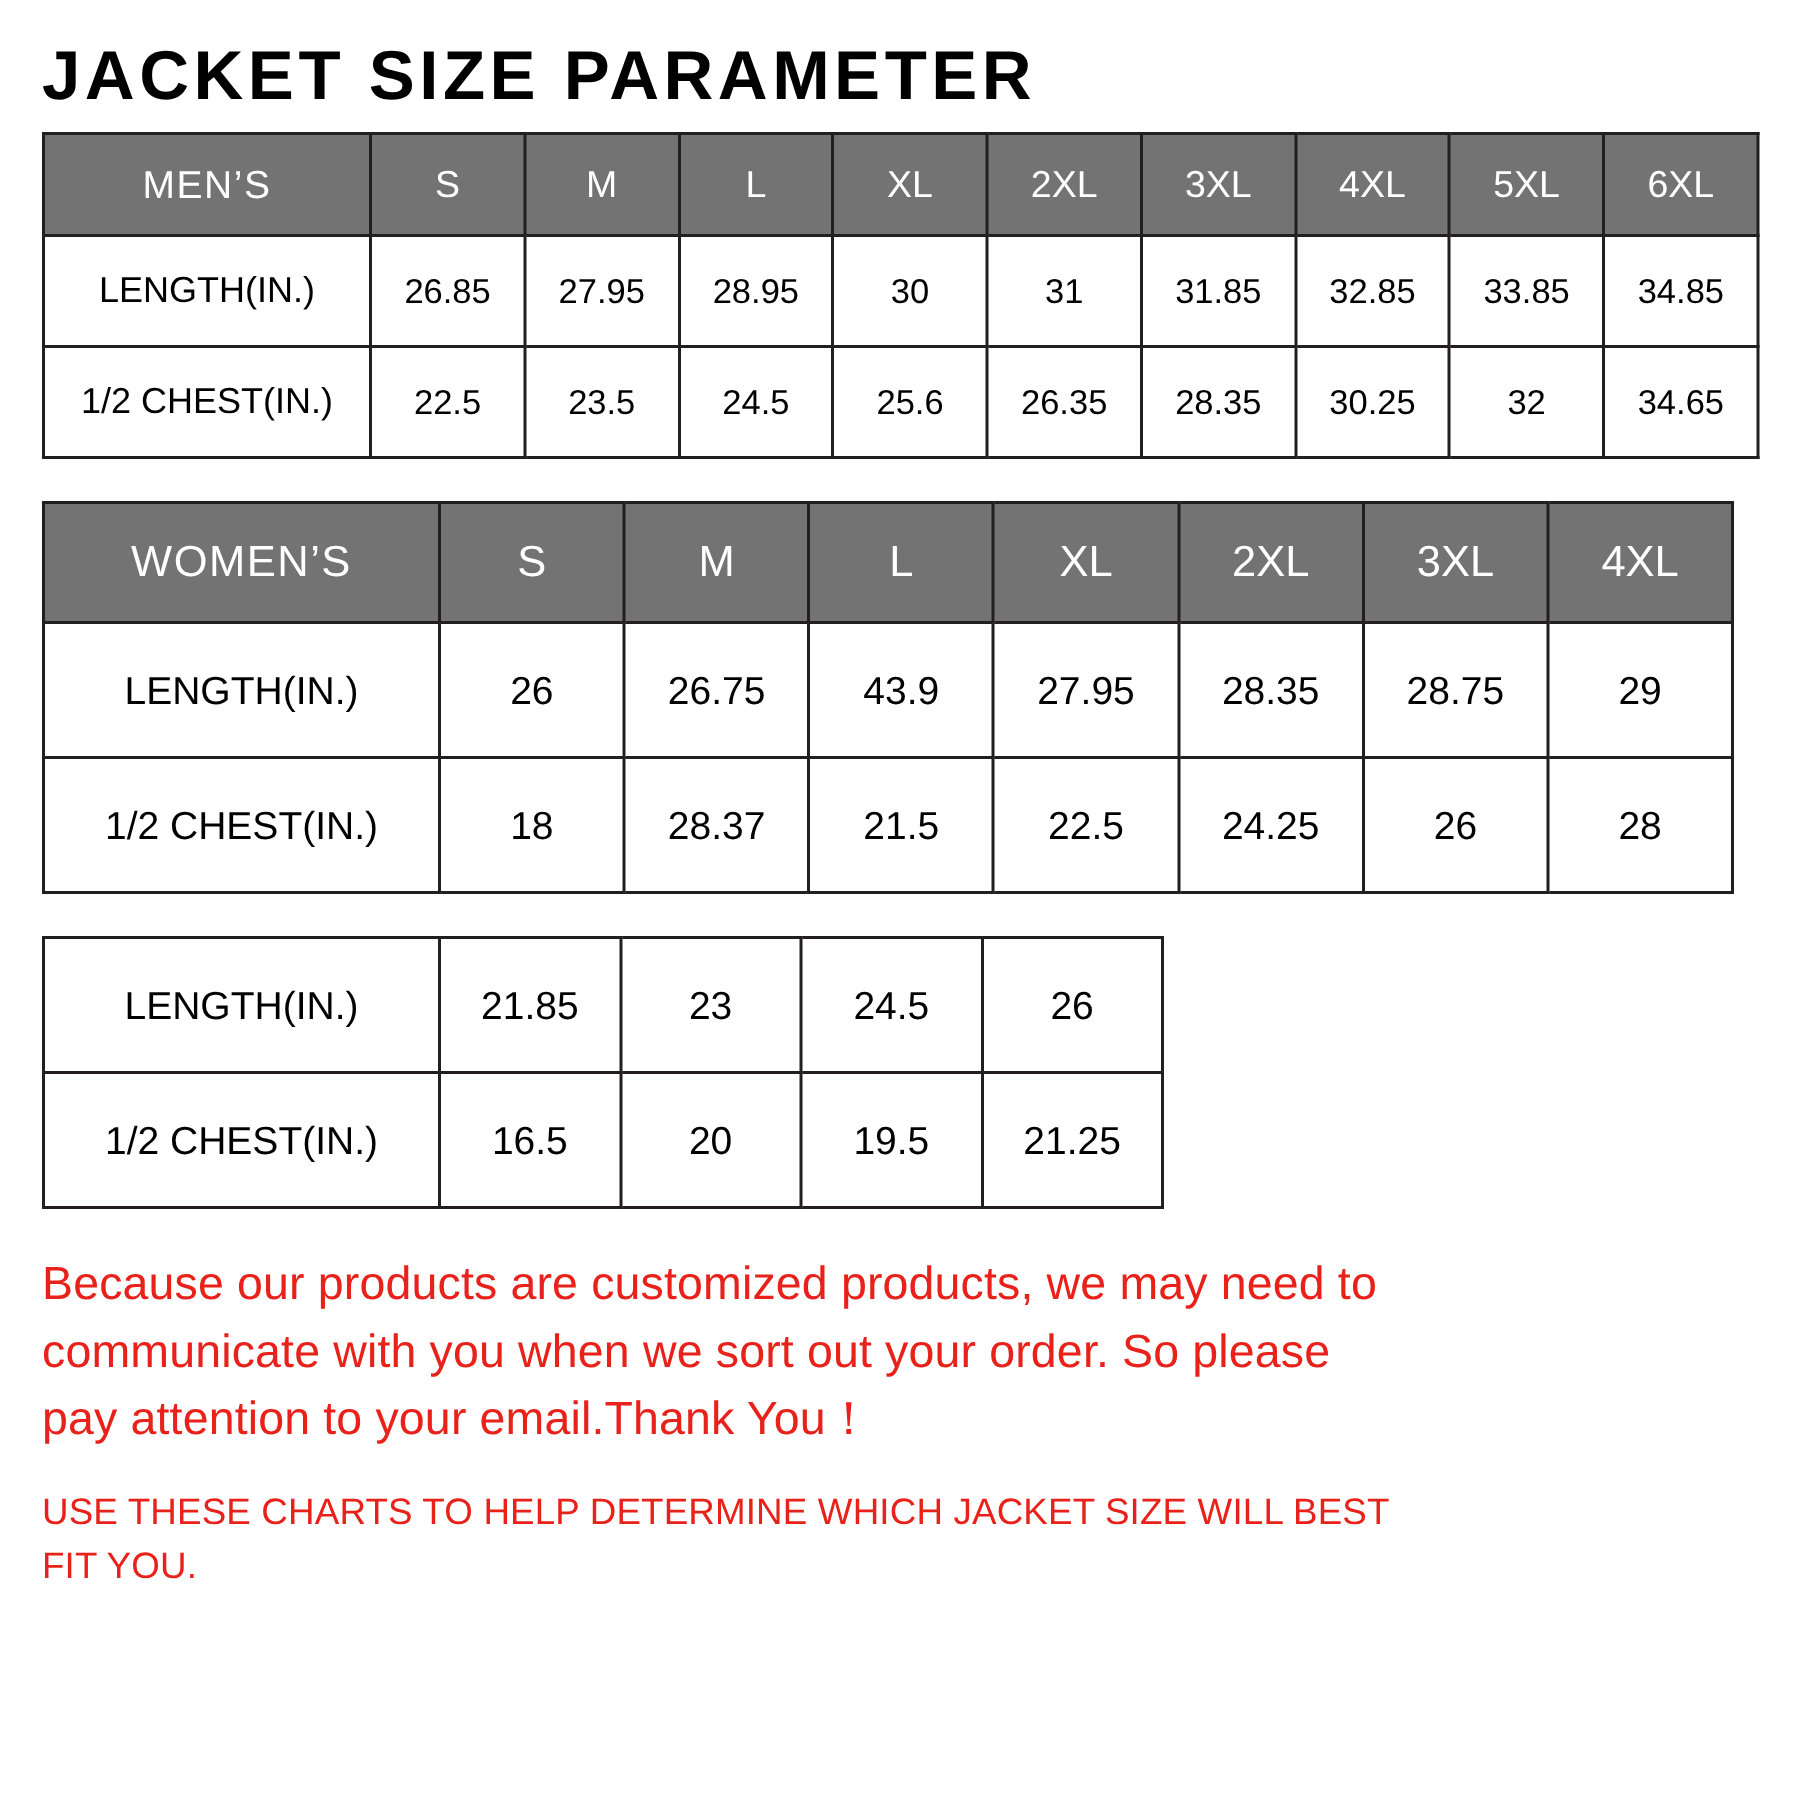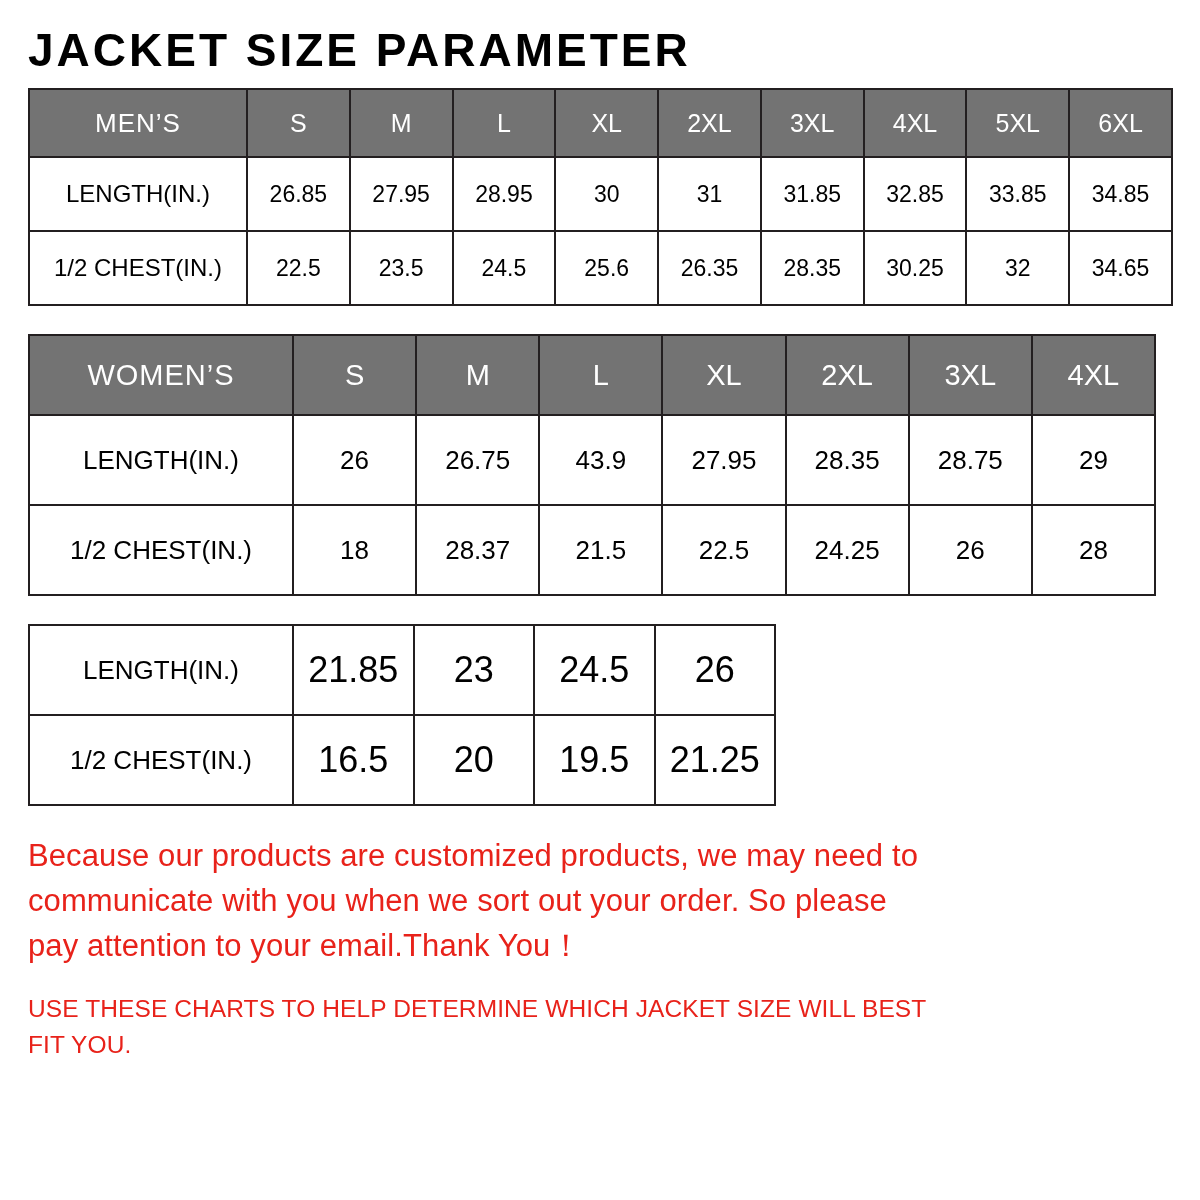--- a/index.html
+++ b/index.html
@@ -78,21 +78,21 @@
   #womens-table tr.header-row td { height: 78px; font-size: 29px; }
   #womens-table tr.header-row td.row-label { font-size: 29px; }
   #womens-table td { height: 88px; font-size: 26px; }
   #womens-table td.row-label { font-size: 26px; }
 
   
   #youth-table { width: 748px; }
   #youth-table td.row-label { width: 262px; }
   #youth-table tr.header-row td { height: 78px; font-size: 29px; }
   #youth-table tr.header-row td.row-label { font-size: 29px; }
-  #youth-table td { height: 88px; font-size: 36px; }
+  #youth-table td { height: 88px; font-size: 26px; }
   #youth-table td.row-label { font-size: 26px; }
 
   .footer-note {
     color: #e8221a;
     font-size: 31px;
     line-height: 1.45;
     margin: 6px 0 0 0;
     letter-spacing: 0.1px;
   }
   .footer-note.second {

